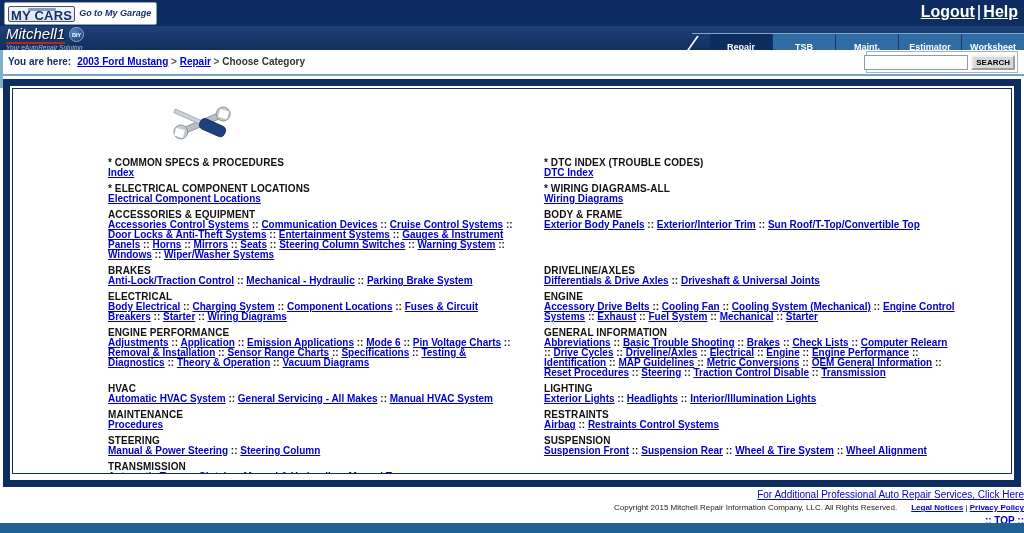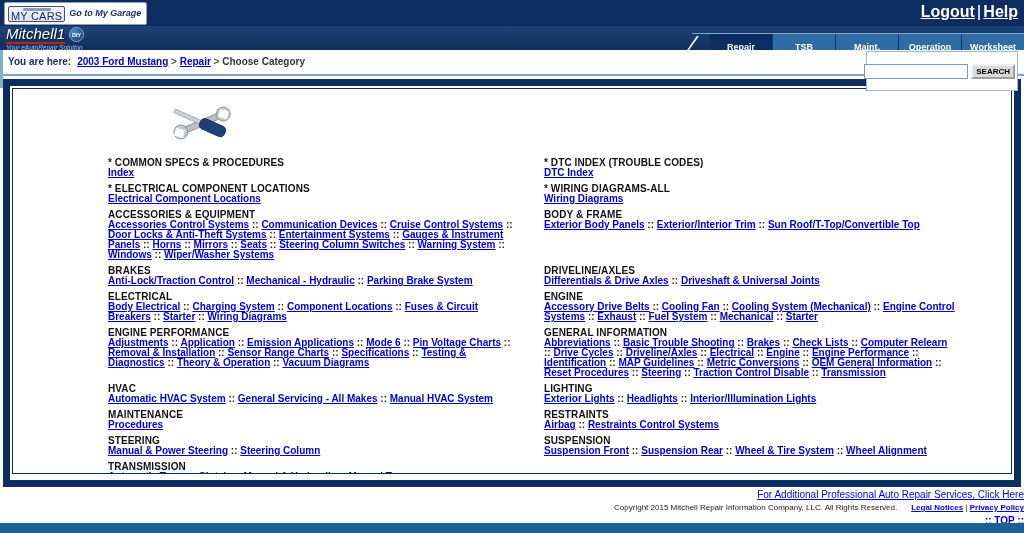--- a/index.html
+++ b/index.html
@@ -17,21 +17,21 @@
   .garage-btn {
     position:absolute; left:4px; top:2px; height:23px;
     background:#fff; border:1px solid #94a1b4; border-radius:2px;
     display:flex; align-items:center; gap:4px; padding:1px 5px 1px 3px; cursor:pointer;
   }
   .plate {
     border:1px solid #41507a; border-radius:2px; background:linear-gradient(#f2f5fa,#dde4ee);
     display:flex; flex-direction:column; align-items:center; padding:1px 2px 0 2px;
   }
   .plate-band { width:28px; height:3px; background:#8c9bbc; border-radius:1px; }
-  .plate-text { font-size:11px; font-weight:normal; color:#12306b; line-height:10px; letter-spacing:.2px; }
+  .plate-text { font-size:13px; font-weight:bold; color:#12306b; line-height:10px; letter-spacing:.2px; }
   .garage-label { font-size:9px; font-weight:bold; font-style:italic; color:#12306b; line-height:9px; }
   .top-right { position:absolute; right:6px; top:3px; text-align:right; }
   .top-links { font-size:16px; font-weight:bold; color:#fff; }
   .top-links a { color:#fff; }
   .top-sep { color:#c7d2e4; margin:0 2px; }
   .version { font-size:8px; color:#cdd7e7; margin-top:11px; }
 
   
   .nav-bar { height:24px; background:linear-gradient(180deg,#1d4178,#122f5e); position:relative; }
   .logo { position:absolute; left:6px; top:1px; line-height:12px; }
@@ -51,21 +51,21 @@
 
   
   .breadcrumb-row { height:24px; background:#fff; position:relative; }
   .edge-sliver { position:absolute; left:0; top:0; width:3px; height:38px; background:#7fb0cc; z-index:5; }
   .breadcrumb { padding:6px 0 0 8px; font-size:10px; font-weight:bold; color:#333; }
   .breadcrumb .prefix { color:#15306b; margin-right:6px; }
   .breadcrumb a { color:#0000cc; }
   .crumb-sep { color:#555; }
   .crumb-current { color:#333; }
   .search-wrap {
-    position:absolute; top:1px; right:6px; width:152px; height:40px;
+    position:absolute; top:1px; right:6px; width:152px; height:22px;
     border:1px solid #9fb6c9; background:#fff;
     display:flex; align-items:center; justify-content:flex-end; gap:3px; padding:0 2px;
   }
   .search-input { width:104px; height:15px; border:1px solid #7f9db9; font-size:10px; padding:0 2px; font-family:inherit; }
   .search-btn {
     font-size:8px; font-weight:bold; font-family:inherit; color:#000;
     background:#d9d9d9; border:2px outset #f2f2f2; padding:1px 3px; cursor:pointer;
   }
 
   .thin-line { height:2px; background:#7ba3c8; }
@@ -116,21 +116,21 @@
 <div class="nav-bar">
   <div class="logo">
     <span class="logo-text">Mitchell1</span><span class="diy-badge">DIY</span>
     <div class="tagline">Your eAutoRepair Solution</div>
   </div>
   <div class="tab-strip">
     <div class="diag-line"></div>
   <div class="tab active"><a href="#">Repair</a></div>
       <div class="tab"><a href="#">TSB</a></div>
       <div class="tab"><a href="#">Maint.</a></div>
-      <div class="tab"><a href="#">Operation</a></div>
+      <div class="tab"><a href="#">Estimator</a></div>
       <div class="tab"><a href="#">Worksheet</a></div>
     </div>
 </div>
 
 <div class="breadcrumb-row">
   <div class="edge-sliver"></div>
   <div class="breadcrumb">
     <span class="prefix">You are here:</span><span><a href="#">2003 Ford Mustang</a><span class="crumb-sep"> &gt; </span><a href="#">Repair</a><span class="crumb-sep"> &gt; </span><span class="crumb-current">Choose Category</span></span>
   </div>
   <div class="search-wrap">

